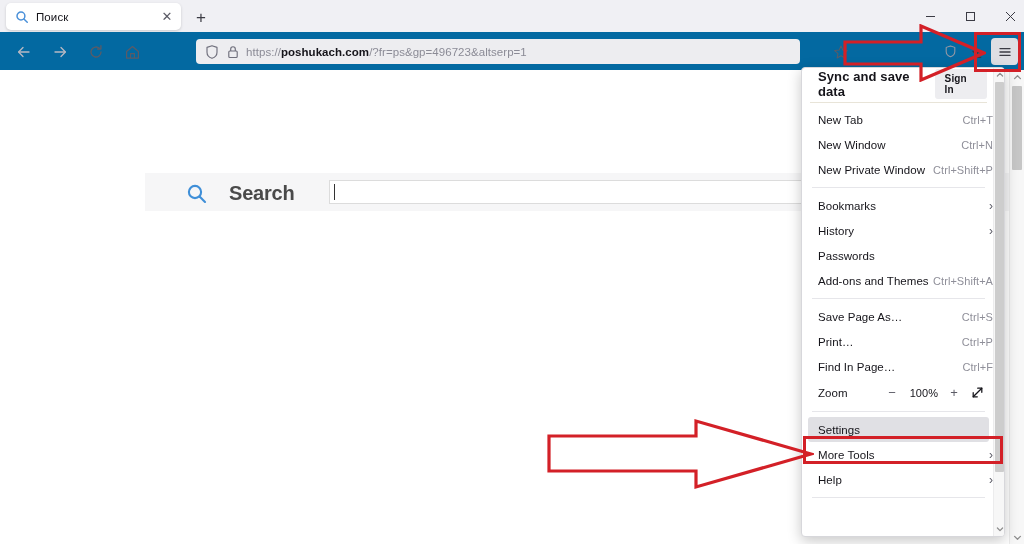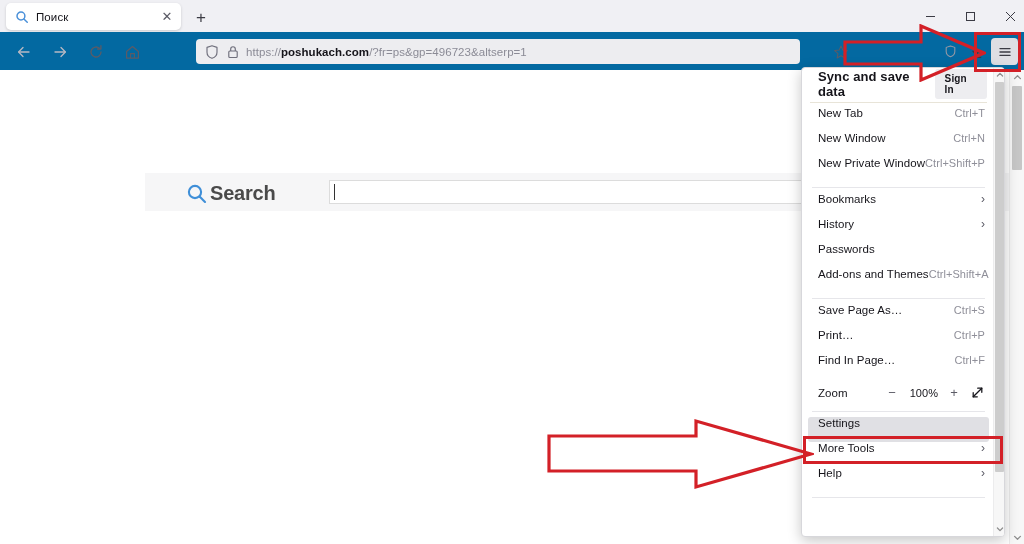--- a/index.html
+++ b/index.html
@@ -91,21 +91,21 @@
   .page{
     position:absolute;left:0;top:70px;width:1010px;height:474px;
     background:#ffffff;overflow:hidden;
   }
   .searchband{
     position:absolute;left:145px;top:103px;width:865px;height:38px;
     background:#f6f6f7;
   }
   .s-logo{
     position:absolute;left:186px;top:111px;height:24px;
-    display:flex;align-items:center;gap:3px;
+    display:flex;align-items:center;gap:22px;
   }
   .s-logo .glyph{display:block;}
   .s-logo .word{
     font-size:20px;font-weight:700;color:#4a4a4a;letter-spacing:-.2px;
     font-family:"Liberation Sans","DejaVu Sans",sans-serif;
   }
   .s-input{
     position:absolute;left:329px;top:110px;width:481px;height:24px;
     background:#ffffff;border:1px solid #dcdcdc;box-sizing:border-box;
   }
@@ -131,22 +131,22 @@
 
   
   .menu{
     position:absolute;left:801px;top:67px;width:204px;height:470px;
     background:#ffffff;border:1px solid #d7d7db;border-radius:4px;
     box-shadow:0 4px 14px rgba(0,0,0,.22);
     box-sizing:border-box;overflow:hidden;
   }
   .menu-inner{position:absolute;left:0;top:0;width:193px;height:100%;}
   .mrow{
-    position:relative;height:25px;display:flex;align-items:flex-start;
-    padding:0 10px 0 16px;box-sizing:border-box;
+    position:relative;height:25px;display:flex;align-items:center;
+    padding:0 2px 0 16px;box-sizing:border-box;
   }
   .mlabel{font-size:11.5px;color:#15141a;white-space:nowrap;letter-spacing:.05px;}
   .mkey{margin-left:auto;font-size:11px;color:#8f8f99;white-space:nowrap;letter-spacing:.05px;}
   .marrow{margin-left:auto;color:#5b5b66;font-size:12px;line-height:1;}
   .msep{height:1px;background:#e6e6ea;margin:5px 10px 5px 10px;}
 
   
   .syncrow{
     position:relative;height:31px;display:flex;align-items:center;
     padding:0 8px 0 16px;box-sizing:border-box;

